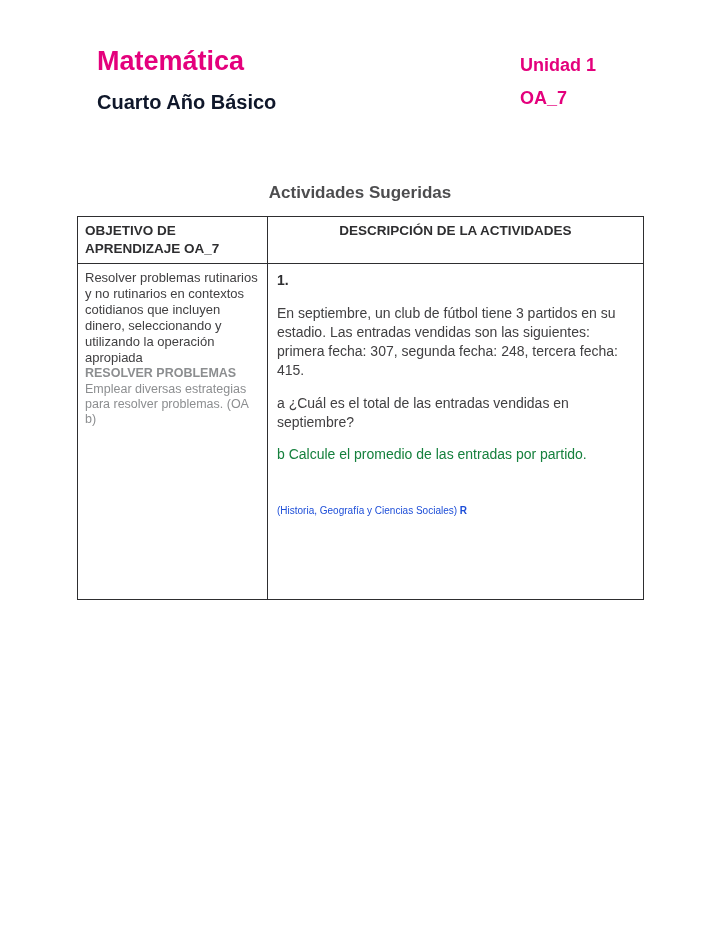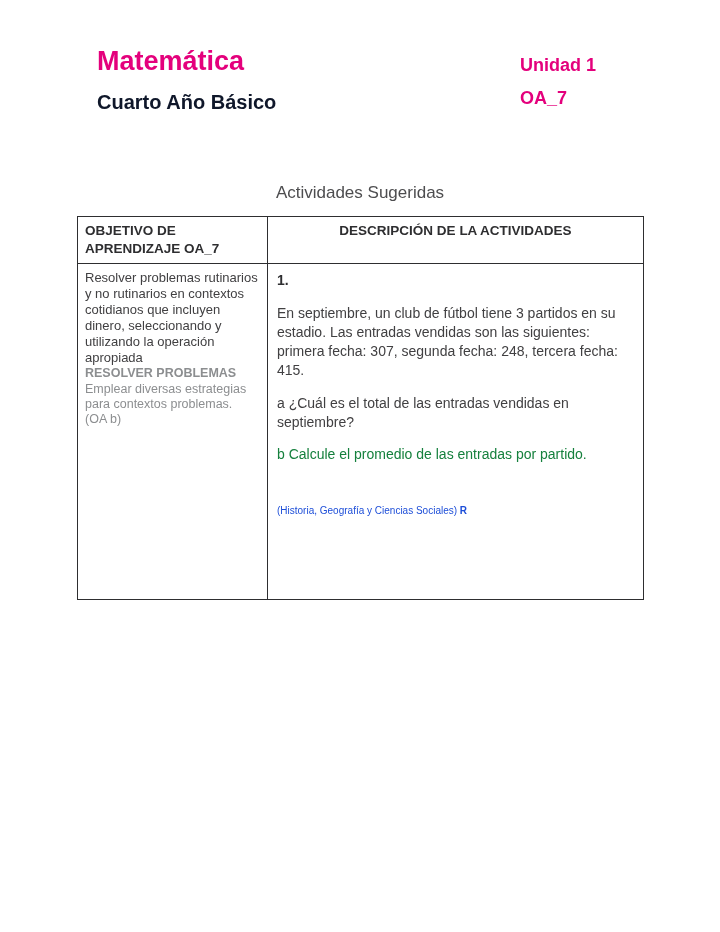--- a/index.html
+++ b/index.html
@@ -57,21 +57,21 @@
     line-height: 22px;
     margin-top: 11px;
   }
 
   
   .section-title {
     width: 566px;
     margin: 67px 0 0 77px;
     text-align: center;
     font-size: 17px;
-    font-weight: normal;
+    font-weight: bold;
     color: #4d4d4f;
   }
 
   
   .activities-table {
     width: 566px;
     margin: 13px 0 0 77px;
     border-collapse: collapse;
     table-layout: fixed;
   }
@@ -177,21 +177,21 @@
         <th class="col-objective obj-header">OBJETIVO DE APRENDIZAJE OA_7</th>
         <th class="col-description desc-header">DESCRIPCIÓN DE LA ACTIVIDADES</th>
       </tr>
     </thead>
     <tbody>
       <tr>
         <td class="objective-cell">
           <div class="objective-text">Resolver problemas rutinarios y no rutinarios en contextos cotidianos que incluyen dinero, seleccionando y utilizando la operación apropiada</div>
           <div class="skill-block">
             <div class="skill-title">RESOLVER PROBLEMAS</div>
-            <div class="skill-text">Emplear diversas estrategias para contextos problemas. (OA b)</div>
+            <div class="skill-text">Emplear diversas estrategias para resolver problemas. (OA b)</div>
           </div>
         </td>
         <td class="description-cell">
           <div class="activity-number">1.</div>
           <div class="activity-paragraph">En septiembre, un club de fútbol tiene 3 partidos en su estadio. Las entradas vendidas son las siguientes: primera fecha: 307, segunda fecha: 248, tercera fecha: 415.</div>
           <div class="activity-question-a">a ¿Cuál es el total de las entradas vendidas en septiembre?</div>
           <div class="activity-question-b">b Calcule el promedio de las entradas por partido.</div>
           <div class="activity-reference">
             <span>(Historia, Geografía y Ciencias Sociales)</span>
             <span class="ref-suffix">R</span>

